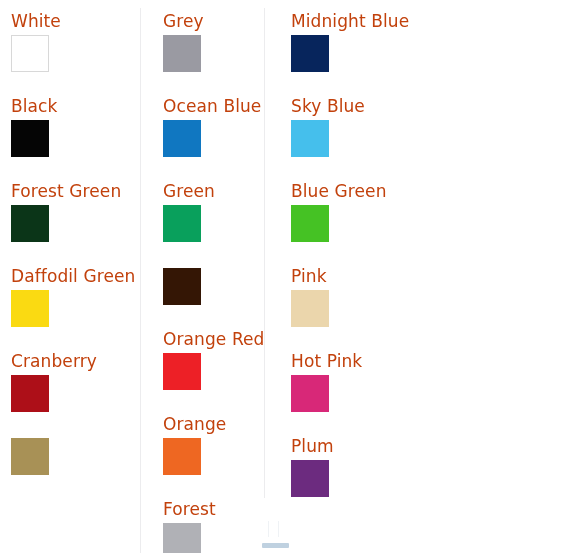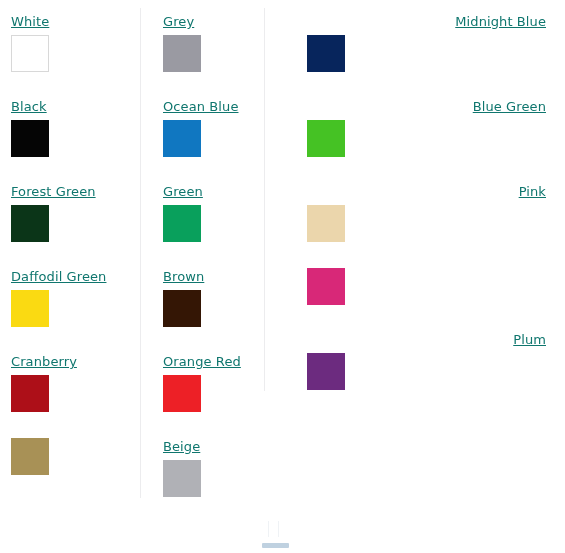--- a/index.html
+++ b/index.html
@@ -26,45 +26,44 @@
   }
 
   .swatch-column {
     position: relative;
     box-sizing: border-box;
     padding-top: 13px;
   }
 
   .col-0 { width: 140px; padding-left: 11px; }
   .col-1 { width: 124px; padding-left: 23px; }
-  .col-2 { width: 282px; padding-left: 43px; text-align: right; }
+  .col-2 { width: 282px; padding-left: 27px; }
 
   .col-1::before,
   .col-2::before {
     content: "";
     position: absolute;
     left: 0;
     top: 8px;
     bottom: 25px;
     width: 1px;
     background: #ececee;
   }
 
   .swatch-item {
     margin-bottom: 26px;
   }
 
   .swatch-label {
-    font-size: 13px;
+    font-size: 17px;
     line-height: 17px;
-    color: #0f766e;
+    color: #c2410c;
     letter-spacing: 0.1px;
     white-space: nowrap;
     margin-bottom: 5px;
-    text-decoration: underline;
   }
 
   .swatch-chip {
     width: 38px;
     height: 37px;
     box-sizing: border-box;
   }
 
   .swatch-chip.bordered {
     border: 1px solid #d8d8d8;
@@ -127,46 +126,54 @@
       </div>
       <div class="swatch-item">
         <div class="swatch-label">Ocean Blue</div>
         <div class="swatch-chip" style="background-color: rgb(16, 119, 193);"></div>
       </div>
       <div class="swatch-item">
         <div class="swatch-label">Green</div>
         <div class="swatch-chip" style="background-color: rgb(9, 160, 92);"></div>
       </div>
       <div class="swatch-item">
-        <div class="swatch-label">Brown</div>
         <div class="swatch-chip" style="background-color: rgb(52, 22, 5);"></div>
       </div>
       <div class="swatch-item">
         <div class="swatch-label">Orange Red</div>
         <div class="swatch-chip" style="background-color: rgb(237, 32, 38);"></div>
       </div>
       <div class="swatch-item">
-        <div class="swatch-label">Beige</div>
+        <div class="swatch-label">Orange</div>
+        <div class="swatch-chip" style="background-color: rgb(238, 103, 34);"></div>
+      </div>
+      <div class="swatch-item">
+        <div class="swatch-label">Forest</div>
         <div class="swatch-chip" style="background-color: rgb(176, 177, 182);"></div>
       </div>
     </div>
     <div class="swatch-column col-2">
       <div class="swatch-item">
         <div class="swatch-label">Midnight Blue</div>
         <div class="swatch-chip" style="background-color: rgb(7, 37, 92);"></div>
+      </div>
+      <div class="swatch-item">
+        <div class="swatch-label">Sky Blue</div>
+        <div class="swatch-chip" style="background-color: rgb(69, 191, 236);"></div>
       </div>
       <div class="swatch-item">
         <div class="swatch-label">Blue Green</div>
         <div class="swatch-chip" style="background-color: rgb(69, 194, 36);"></div>
       </div>
       <div class="swatch-item">
         <div class="swatch-label">Pink</div>
         <div class="swatch-chip" style="background-color: rgb(235, 214, 172);"></div>
       </div>
       <div class="swatch-item">
+        <div class="swatch-label">Hot Pink</div>
         <div class="swatch-chip" style="background-color: rgb(216, 40, 120);"></div>
       </div>
       <div class="swatch-item">
         <div class="swatch-label">Plum</div>
         <div class="swatch-chip" style="background-color: rgb(108, 43, 127);"></div>
       </div>
     </div>
   </div>
 <div id="bottom-control-stem"></div>
 <div id="bottom-control"></div>

